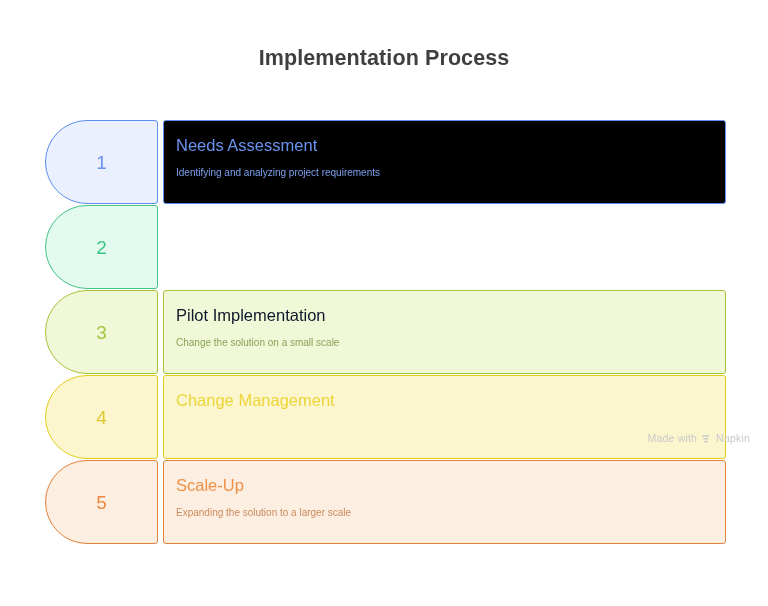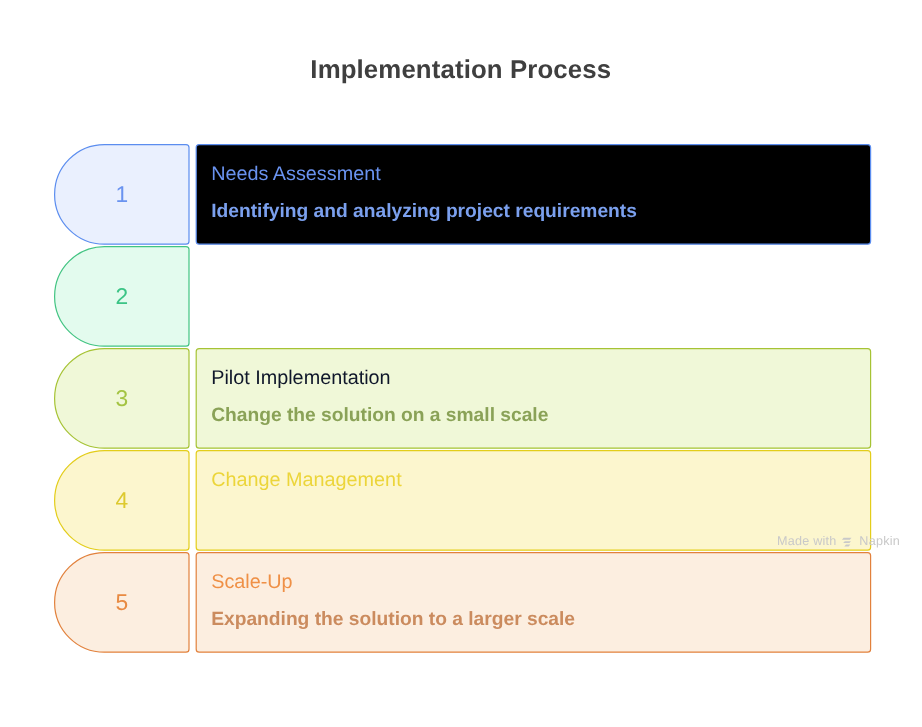--- a/index.html
+++ b/index.html
@@ -67,28 +67,28 @@
     border-radius: 3px;
     padding: 15px 0 0 12px;
   }
   .step-title {
     font-size: 16.5px;
     font-weight: 400;
     line-height: 1.2;
     margin-bottom: 11px;
   }
   .step-desc {
-    font-size: 16px;
-    font-weight: 700;
+    font-size: 10px;
+    font-weight: 400;
     line-height: 1.2;
   }
   .watermark {
     position: absolute;
     right: 18px;
-    bottom: 7px;
+    bottom: 20px;
     display: flex;
     align-items: center;
     gap: 4px;
     font-size: 10.5px;
     color: #c9c9c9;
     letter-spacing: 0.2px;
   }
   .napkin-logo {
     display: inline-block;
     width: 11px;

